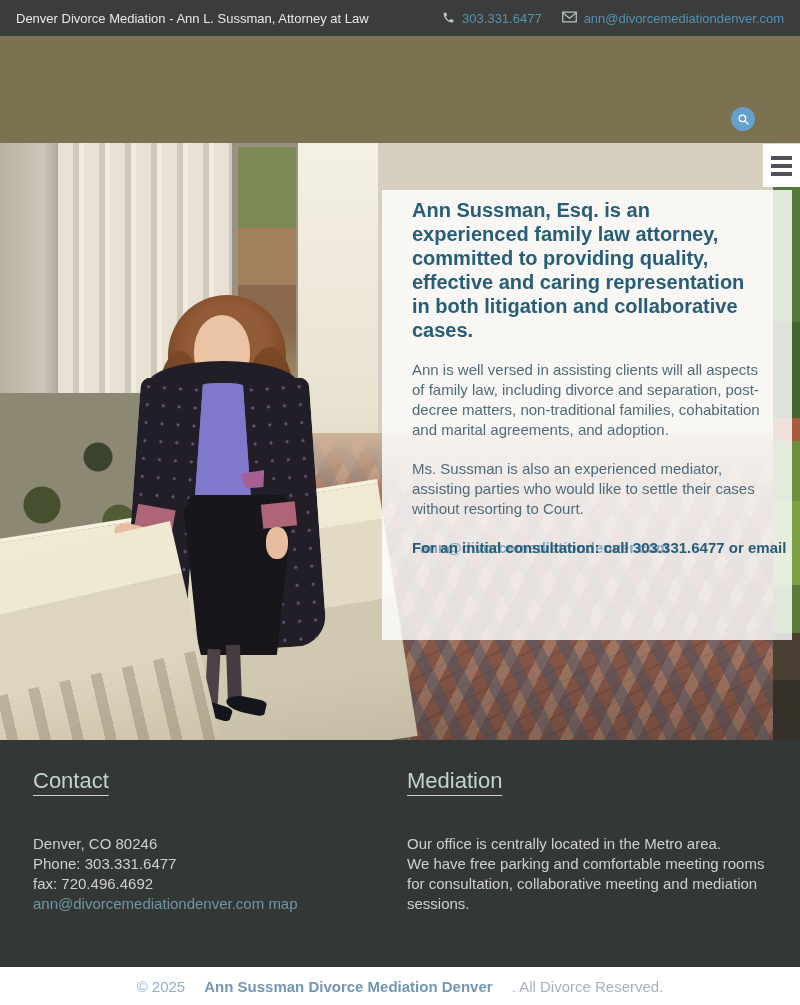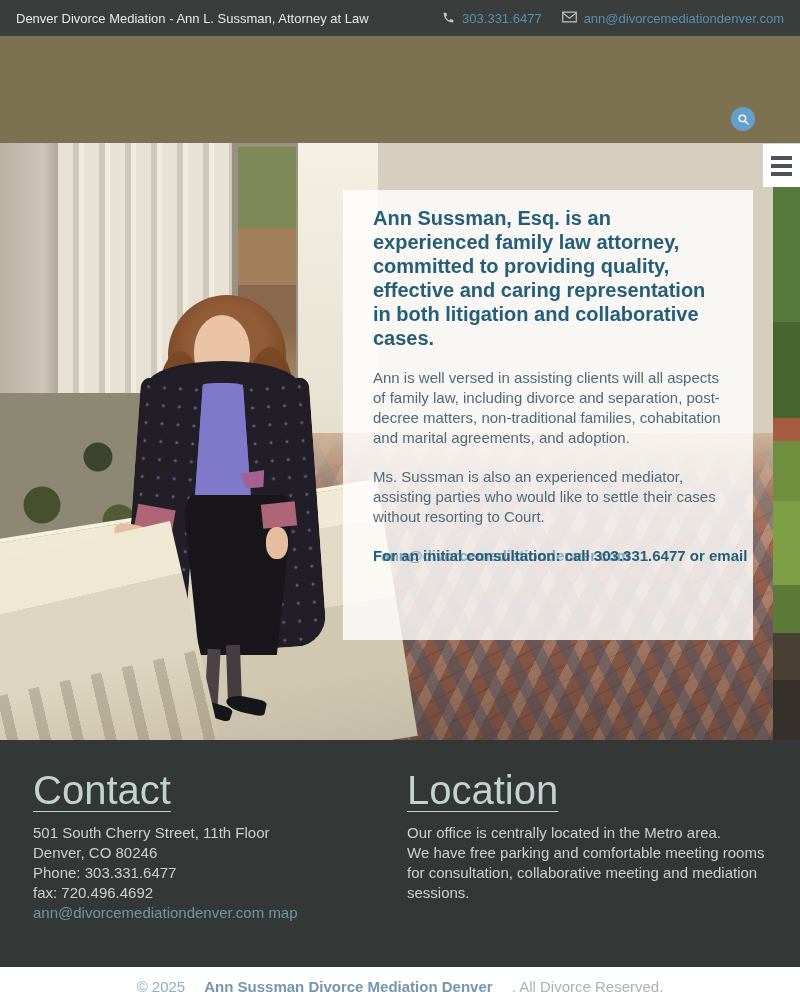--- a/index.html
+++ b/index.html
@@ -98,39 +98,39 @@
   .ph-leg1{left:206px;top:506px;width:13px;height:62px;background:#4b4146;transform:rotate(3deg)}
   .ph-leg2{left:227px;top:502px;width:14px;height:60px;background:#453c41;transform:rotate(-2deg)}
   .ph-shoe1{left:194px;top:560px;width:38px;height:14px;background:#14161c;
     border-radius:50% 20% 20% 50%;transform:rotate(18deg)}
   .ph-shoe2{left:226px;top:554px;width:40px;height:16px;background:#14161c;
     border-radius:50% 20% 20% 50%;transform:rotate(12deg)}
   .ph-trees{right:0;top:0;width:27px;height:100%;
     background:linear-gradient(180deg,#cfd6c8 0 6%,#55793b 6% 30%,#46652f 30% 46%,
       #a65c40 46% 50%,#6d8f3e 50% 60%,#7da045 60% 74%,#5c7a38 74% 82%,#4a3f33 82% 90%,#35302a 90%)}
 
-  .hero-box{left:343px;top:47px;width:410px;height:450px;
-    background:rgba(255,255,255,.82);padding:16px 30px}
+  .hero-box{left:382px;top:47px;width:410px;height:450px;
+    background:rgba(255,255,255,.82);padding:8px 30px}
   .hero-box h1{position:static;margin:0 0 18px;font-size:20px;line-height:24px;
     font-weight:700;color:var(--hero-heading)}
   .hero-box p{position:static;margin:0 0 19px;font-size:15px;line-height:20px;
     color:var(--hero-body)}
   .hero-box .cta{font-weight:700;color:var(--hero-heading)}
   .hero-box .cta a{position:static;color:var(--hero-link);text-decoration:none;cursor:pointer}
 
   .menu-btn{top:1px;right:0;width:37px;height:43px;background:#fff;border:none;
     display:flex;flex-direction:column;align-items:center;justify-content:center;
     gap:4px;cursor:pointer;padding:0}
   .menu-btn .bar{position:static;width:21px;height:4px;background:#4d5358}
 
   
   .info{height:227px;background:var(--info-bg);display:flex;padding:28px 24px 0 33px}
   .info .col1{width:374px;flex:none}
   .info .col2{flex:1}
-  .info h2{margin:0 0 10px;font-size:40px;font-weight:400;color:var(--info-heading)}
+  .info h2{margin:0 0 40px;font-size:22px;font-weight:400;color:var(--info-heading)}
   .info h2 a{color:inherit;text-decoration:underline;text-decoration-thickness:1px;
     text-underline-offset:7px;cursor:pointer}
   .info p{margin:0;font-size:15px;line-height:20px;color:#cfcfcf}
   .info .org{font-weight:700;color:#fff}
   .info a.ilink{color:var(--info-link);text-decoration:none;cursor:pointer}
 
   
   .footer{height:38px;background:#fff;display:flex;align-items:center;
     justify-content:center;font-size:15px;color:#a9b2ba;gap:19px}
   .footer .pre{color:#8fafc6}
@@ -216,28 +216,27 @@
   <button class="menu-btn">
     <span class="bar"></span>
     <span class="bar"></span>
     <span class="bar"></span>
   </button>
 </div>
 
 <div class="info">
   <div class="col1">
     <h2><a>Contact</a></h2>
-    <p>501 South Cherry Street, 11th Floor</p>
     <p>Denver, CO 80246</p>
     <p>Phone: 303.331.6477</p>
     <p>fax: 720.496.4692</p>
     <p><a class="ilink">ann@divorcemediationdenver.com</a> <a class="ilink">map</a></p>
   </div>
   <div class="col2">
-    <h2><a>Location</a></h2>
+    <h2><a>Mediation</a></h2>
     <p>Our office is centrally located in the Metro area.</p>
     <p>We have free parking and comfortable meeting rooms for consultation, collaborative meeting and mediation sessions.</p>
   </div>
 </div>
 
 <div class="footer">
   <span class="pre">© 2025</span>
   <b>Ann Sussman Divorce Mediation Denver</b>
   <span>. All Divorce Reserved.</span>
 </div>

